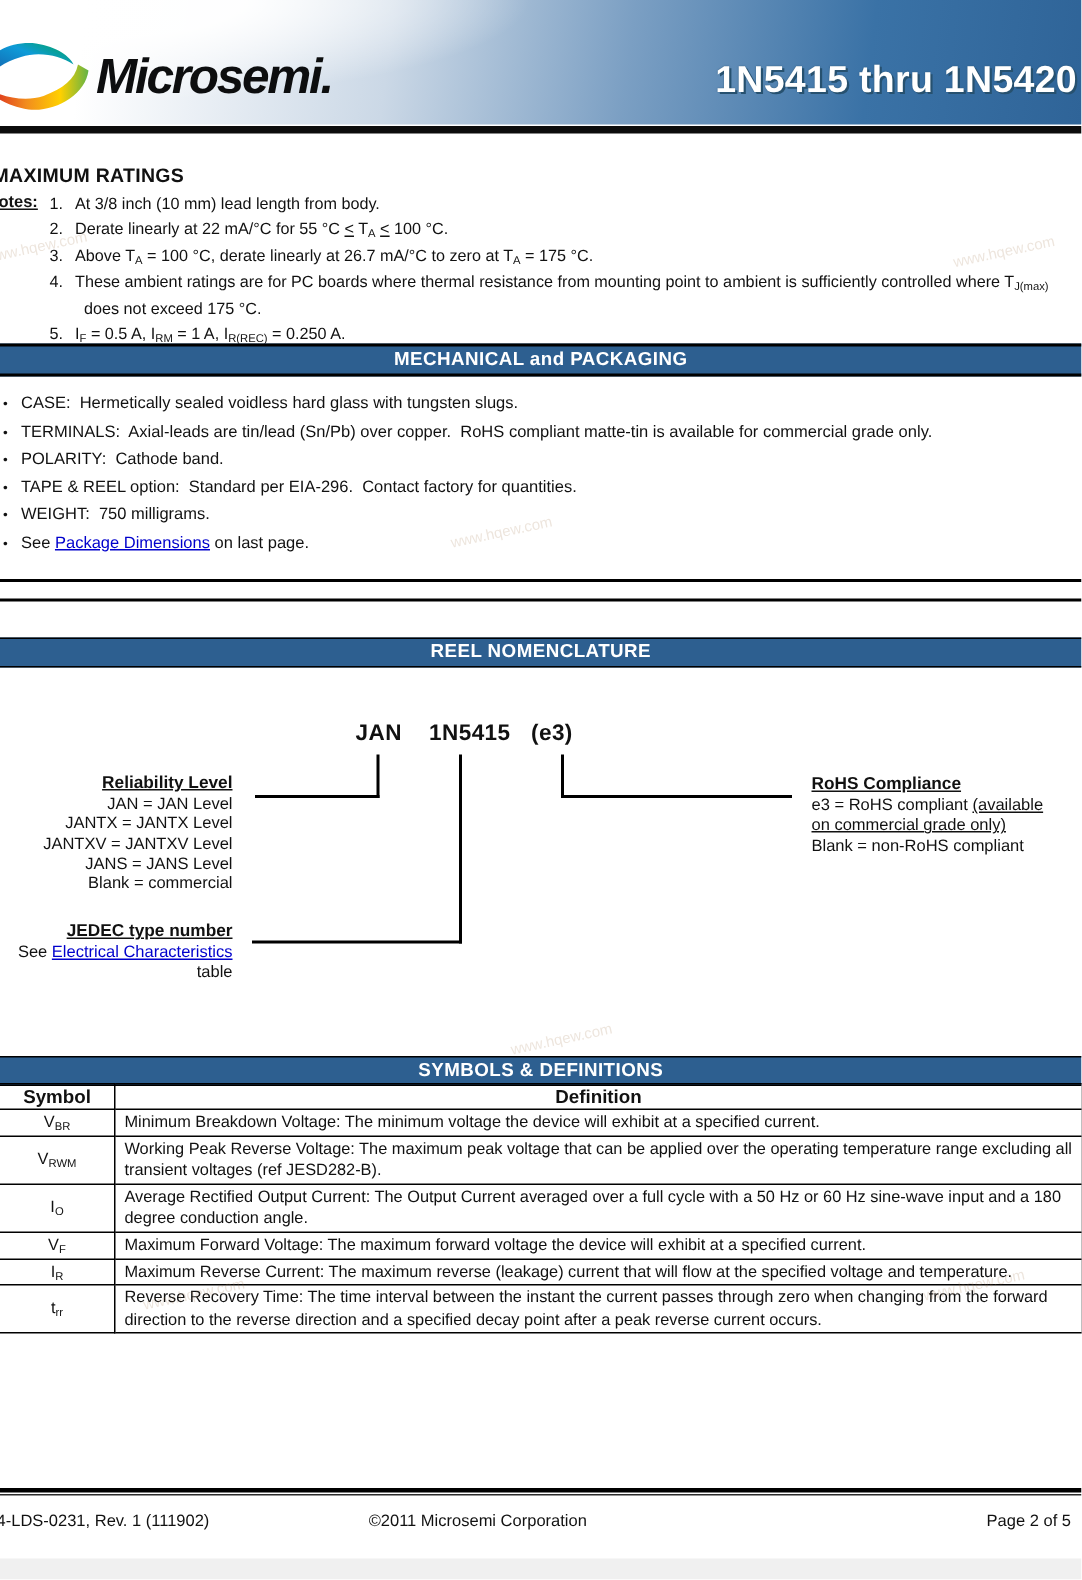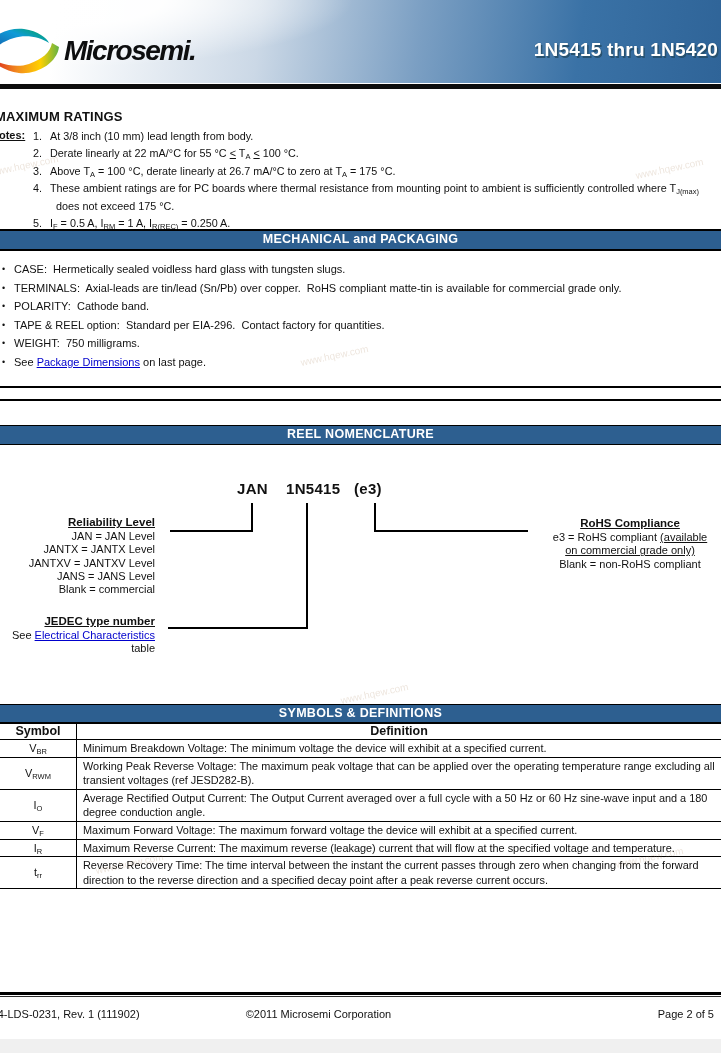--- a/index.html
+++ b/index.html
@@ -9,22 +9,22 @@
   }
   .abs{position:absolute;}
   
   .header-band{
     left:0;top:0;width:721px;height:83px;
     background:
       radial-gradient(ellipse 430px 95px at 6% 0%, rgba(255,255,255,.96) 28%, rgba(255,255,255,0) 72%),
       linear-gradient(97deg,#ffffff 8%,#cbd8e6 36%,#7b9fc3 58%,#3a72a6 80%,#2f6498 100%);
   }
   .logo{left:-16px;top:26px;display:flex;align-items:center;}
-  .brand{font-size:28px;font-weight:bold;font-style:italic;letter-spacing:-1.5px;color:#0d0e0f;margin-left:4px;}
-  .header-title{right:3px;top:39px;font-size:19px;font-weight:bold;color:#fff;
+  .brand{font-size:33px;font-weight:bold;font-style:italic;letter-spacing:-1.5px;color:#0d0e0f;margin-left:4px;}
+  .header-title{right:3px;top:39px;font-size:25px;font-weight:bold;color:#fff;
     text-shadow:1.5px 1.5px 0 #27516f, 0 0 1px #27516f;letter-spacing:.2px;}
   .header-rule{top:84px;left:0;width:721px;height:5px;background:#0c0c0c;}
   
   .hline{left:0;width:721px;background:#000;}
   .bar{
     left:0;width:721px;background:#2d5f90;color:#fff;font-weight:bold;font-size:12.5px;
     text-align:center;border-top:2px solid #000;border-bottom:2px solid #000;
     height:17.5px;line-height:17.5px;letter-spacing:.3px;
   }
   
@@ -37,21 +37,21 @@
   sub{font-size:7.5px;line-height:0;vertical-align:-2px;}
   u.lt{text-decoration:underline;}
   
   .bullets{left:0;top:260px;width:715px;font-size:11px;}
   .bullet-row{position:relative;padding-left:14px;height:18.6px;line-height:18.6px;white-space:nowrap;}
   .bullet-row::before{content:"•";position:absolute;left:2px;top:0;font-size:9px;}
   a.doclink{color:#0000cc;text-decoration:underline;cursor:pointer;}
   
   .part-seg{top:480px;font-size:15px;font-weight:bold;letter-spacing:.3px;}
   .conn{background:#000;}
-  .nom-block{font-size:11px;line-height:13.2px;text-align:center;}
+  .nom-block{font-size:11px;line-height:13.2px;}
   .nom-heading{font-size:11.5px;font-weight:bold;text-decoration:underline;margin-bottom:1px;}
   .right-align{text-align:right;}
   
   .symtable{left:-1px;top:722px;width:723px;border-collapse:collapse;table-layout:fixed;}
   .symtable td,.symtable th{border:1.2px solid #000;font-size:10.9px;line-height:14.6px;vertical-align:middle;}
   .symtable th{font-size:12.5px;line-height:16px;height:16px;padding:0;text-align:center;margin-top:41px;}
   .col-sym{width:76px;text-align:center;}
   .col-def{padding:1px 6px 1px 6px;}
   
   .footer-rule1{top:992px;height:2.5px;background:#000;}

